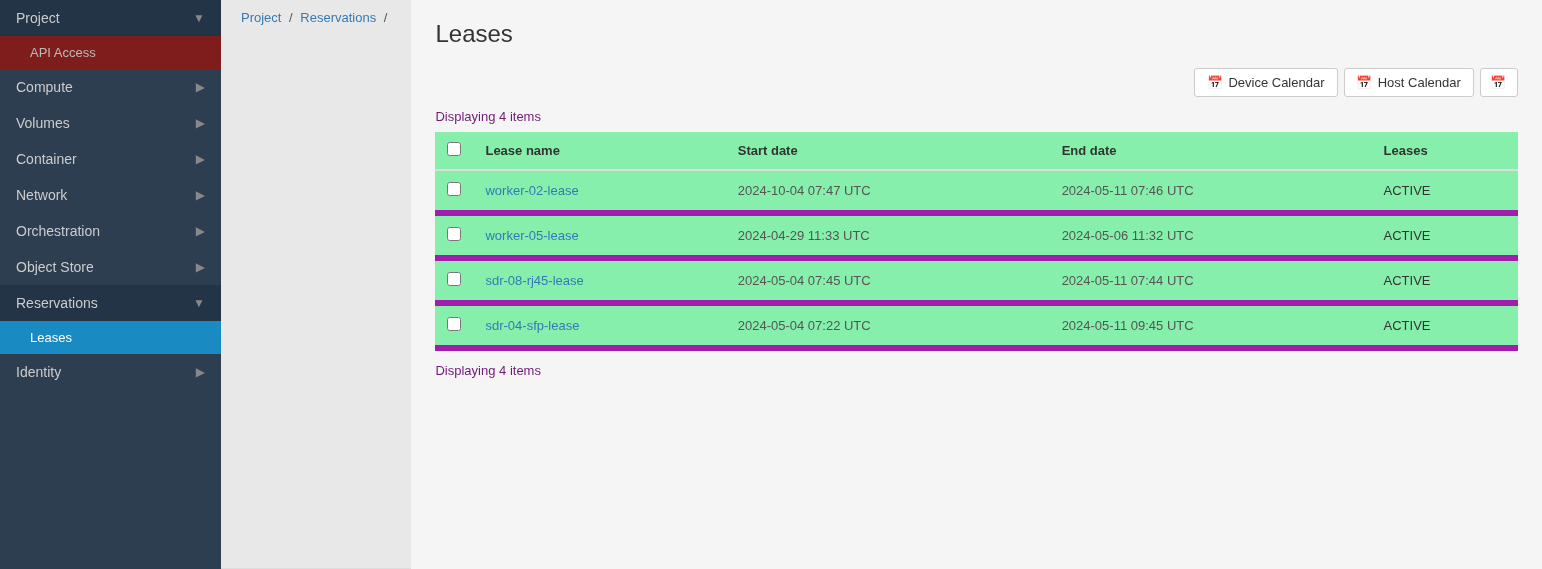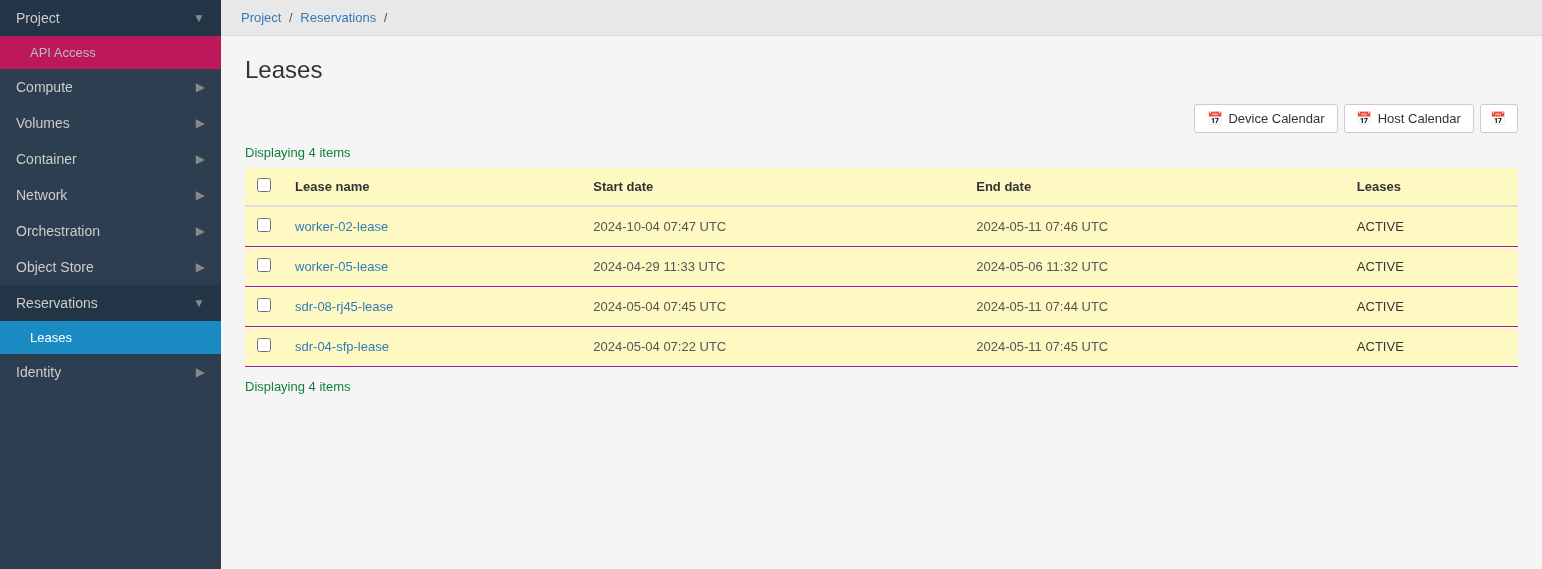--- a/index.html
+++ b/index.html
@@ -27,34 +27,34 @@
     .sidebar-item.selected-parent { background: #243447; }
     .sidebar-item .chevron { font-size: 12px; color: #888; }
 
     .sidebar-subitem {
       display: flex;
       align-items: center;
       padding: 9px 16px 9px 30px;
       cursor: pointer;
       font-size: 13px;
       color: #bbb;
-      background: #be185d;
+      background: #7f1d1d;
     }
     .sidebar-subitem.active-leaf {
       background: #1a8bc2;
       color: #fff;
     }
 
     
     .main {
       flex: 1;
       background: #f5f5f5;
       overflow-y: auto;
       display: flex;
-      flex-direction: column;
+      flex-direction: row;
     }
 
     .breadcrumb {
       background: #e8e8e8;
       padding: 10px 20px;
       font-size: 13px;
       color: #555;
       border-bottom: 1px solid #ddd;
     }
     .breadcrumb a { color: #337ab7; text-decoration: none; }
@@ -90,44 +90,44 @@
       color: #333;
       cursor: pointer;
       border-radius: 3px;
     }
     .btn-icon-only {
       padding: 6px 10px;
     }
 
     .display-count {
       font-size: 13px;
-      color: #15803d;
+      color: #701a75;
       margin-bottom: 8px;
     }
 
     table {
       width: 100%;
       border-collapse: collapse;
-      background: #fef9c3;
+      background: #86efac;
     }
     thead tr {
       border-bottom: 2px solid #ddd;
     }
     th {
       text-align: left;
       padding: 10px 12px;
       font-size: 13px;
       font-weight: bold;
       color: #333;
     }
     td {
       padding: 11px 12px;
       font-size: 13px;
       color: #555;
-      border-bottom: 1px solid #a21caf;
+      border-bottom: 6px solid #a21caf;
     }
     td a { color: #337ab7; text-decoration: none; }
 
     .checkbox-cell {
       width: 30px;
     }
     input[type="checkbox"] {
       width: 14px;
       height: 14px;
       cursor: pointer;
@@ -262,21 +262,21 @@
             <td class="checkbox-cell"><input type="checkbox" style=""></td>
             <td><a href="#">sdr-08-rj45-lease</a></td>
             <td>2024-05-04 07:45 UTC</td>
             <td>2024-05-11 07:44 UTC</td>
             <td class="status-active">ACTIVE</td>
           </tr>
           <tr>
             <td class="checkbox-cell"><input type="checkbox" style=""></td>
             <td><a href="#">sdr-04-sfp-lease</a></td>
             <td>2024-05-04 07:22 UTC</td>
-            <td>2024-05-11 07:45 UTC</td>
+            <td>2024-05-11 09:45 UTC</td>
             <td class="status-active">ACTIVE</td>
           </tr>
         </tbody>
     </table>
 
     <div class="display-count" style="margin-top:12px;">Displaying 4 items</div>
 
   </div>
 </div>
 

